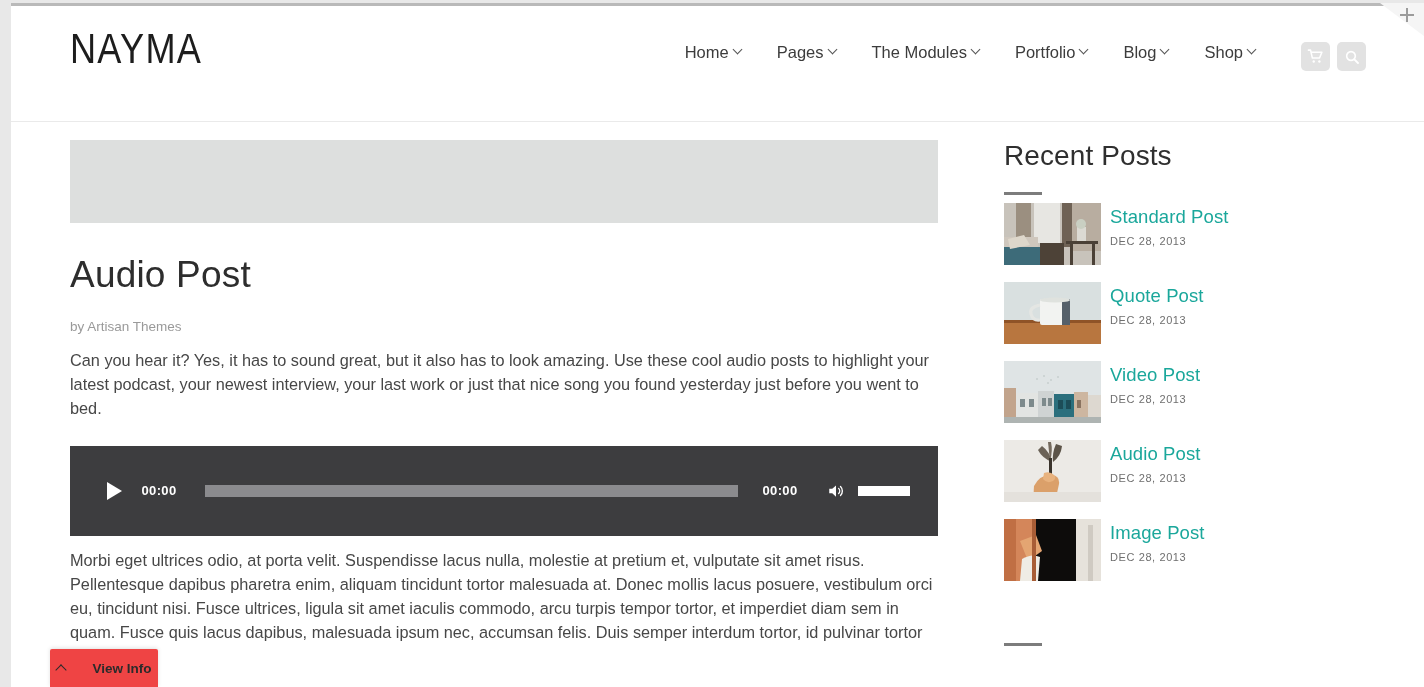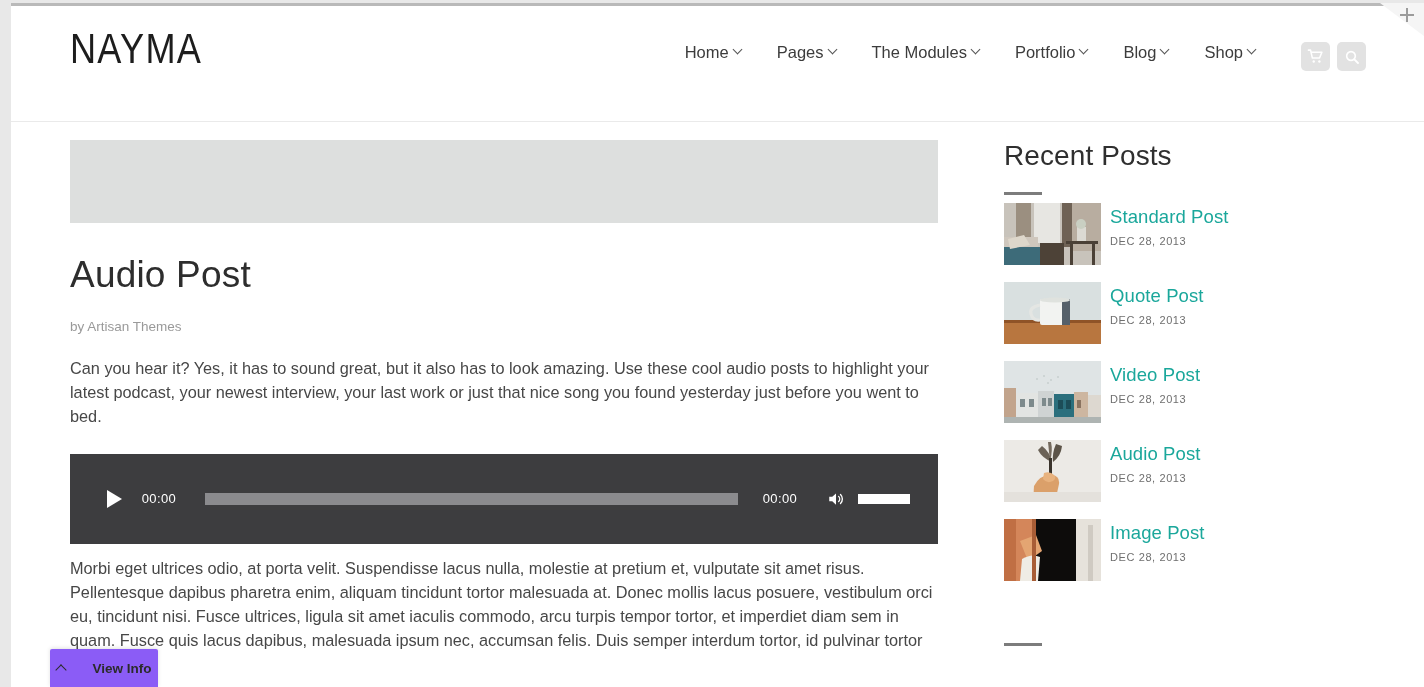--- a/index.html
+++ b/index.html
@@ -198,21 +198,21 @@
   }
 
   .post-meta {
     margin-top: 23px;
     font-size: 13.5px;
     color: #9a9a9a;
     font-weight: 400;
   }
 
   .post-body {
-    margin-top: 22px;
+    margin-top: 14px;
     font-size: 16.3px;
     line-height: 24px;
     color: #474747;
     font-weight: 400;
   }
 
   
   .audio-player {
     margin-top: 26px;
     width: 868px;
@@ -237,21 +237,21 @@
   .play-tri {
     width: 0; height: 0;
     border-left: 15px solid #ffffff;
     border-top: 9px solid transparent;
     border-bottom: 9px solid transparent;
   }
 
   .time-cur, .time-dur {
     font-size: 13px;
     color: #ffffff;
-    font-weight: 400;
+    font-weight: 700;
     letter-spacing: 0.4px;
     min-width: 40px;
     text-align: center;
   }
 
   .progress-track {
     flex: 1;
     height: 12px;
     background: #8b8b8e;
     margin: 0 22px 0 26px;
@@ -347,21 +347,21 @@
 
   .widget-spacer { height: 25px; }
 
   
   .view-info {
     position: absolute;
     left: 39px;
     bottom: 0;
     width: 108px;
     height: 38px;
-    background: #8b5cf6;
+    background: #ef4444;
     box-shadow: 0 -1px 4px rgba(0,0,0,0.12);
     display: flex;
     align-items: center;
     justify-content: center;
     gap: 25px;
     z-index: 50;
     cursor: pointer;
     border-radius: 2px 2px 0 0;
   }
   .view-info-label {

